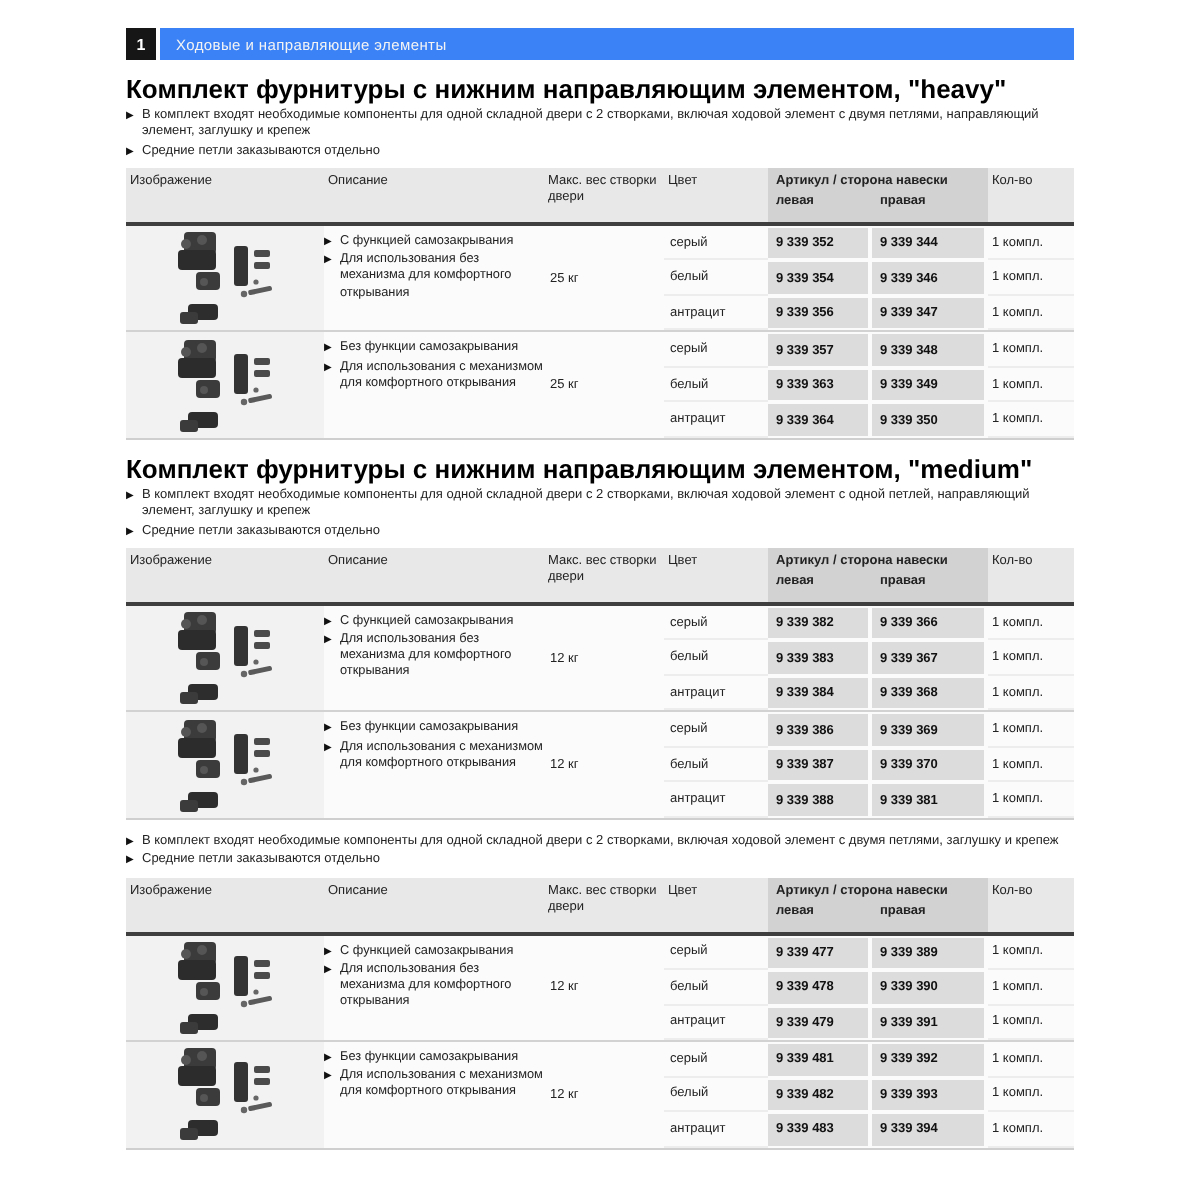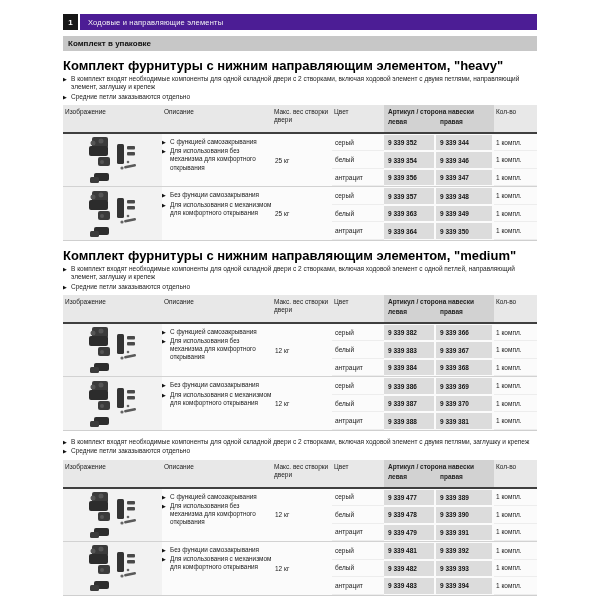--- a/index.html
+++ b/index.html
@@ -4,21 +4,21 @@
 <style>
   html,body{margin:0;padding:0;background:#fff;}
   .page{position:relative;width:600px;height:600px;background:#ffffff;overflow:hidden;
         font-family:"Liberation Sans",sans-serif;color:#1c1c1c;}
   .content{position:absolute;left:63px;top:14px;width:474px;}
 
   
   .chapterbar{display:flex;align-items:stretch;height:16px;}
   .chapnum{width:15px;background:#161616;color:#fff;font-size:8px;font-weight:bold;
            display:flex;align-items:center;justify-content:center;}
-  .chaptitle{flex:1;margin-left:2px;background:#4c1d95;color:#f4f4f4;font-size:7.5px;
+  .chaptitle{flex:1;margin-left:2px;background:#3b82f6;color:#f4f4f4;font-size:7.5px;
              display:flex;align-items:center;padding-left:8px;letter-spacing:.2px;}
   .subbar{height:15px;background:#c7c7c7;color:#111;font-size:8px;font-weight:bold;
           display:flex;align-items:center;padding-left:5px;margin-top:6px;}
 
   
   .section{margin-top:7px;}
   .sec-title{font-size:13px;font-weight:bold;color:#000;margin:0 0 2px 0;}
   .bullets{margin:0 0 4px 0;}
   .bullet{display:flex;font-size:6.5px;line-height:1.28;color:#222;margin-top:1px;}
   .tri{flex:0 0 8px;font-size:5px;line-height:1.6;color:#111;}
@@ -64,21 +64,20 @@
 <body>
 
 <div class="page">
   <div class="content">
 
     <div class="chapterbar">
       <div class="chapnum">1</div>
       <div class="chaptitle">Ходовые и направляющие элементы</div>
     </div>
 
-    <div class="subbar">Комплект в упаковке</div>
 
     <div id="sections">
         <div class="section">
           <div class="sec-title">Комплект фурнитуры с нижним направляющим элементом, "heavy"</div>
           <div class="bullets">
             <div class="bullet">
               <div class="tri">▶</div>
               <div class="btxt">В комплект входят необходимые компоненты для одной складной двери с 2 створками, включая ходовой элемент с двумя петлями, направляющий элемент, заглушку и крепеж</div>
             </div>
             <div class="bullet">

